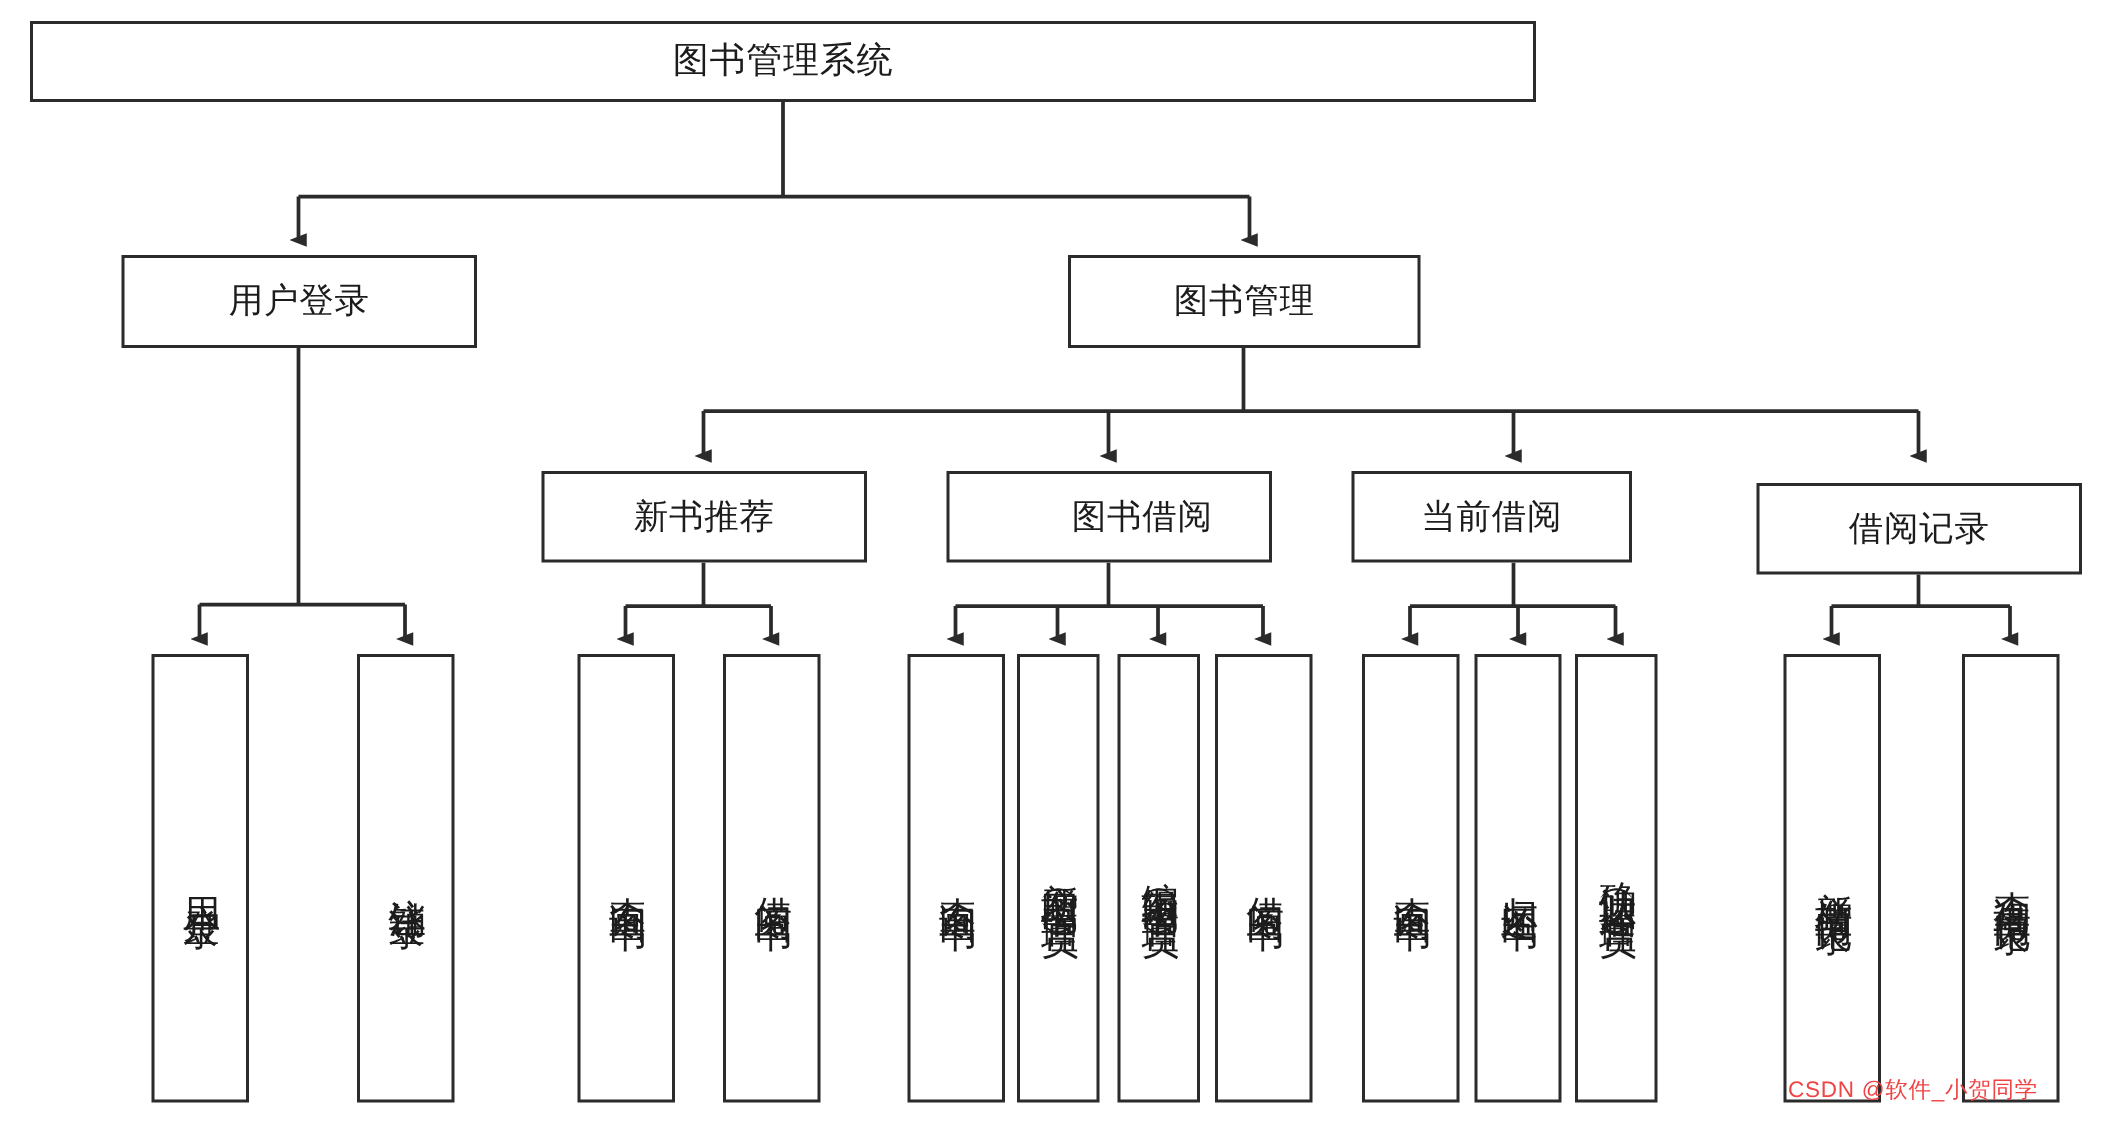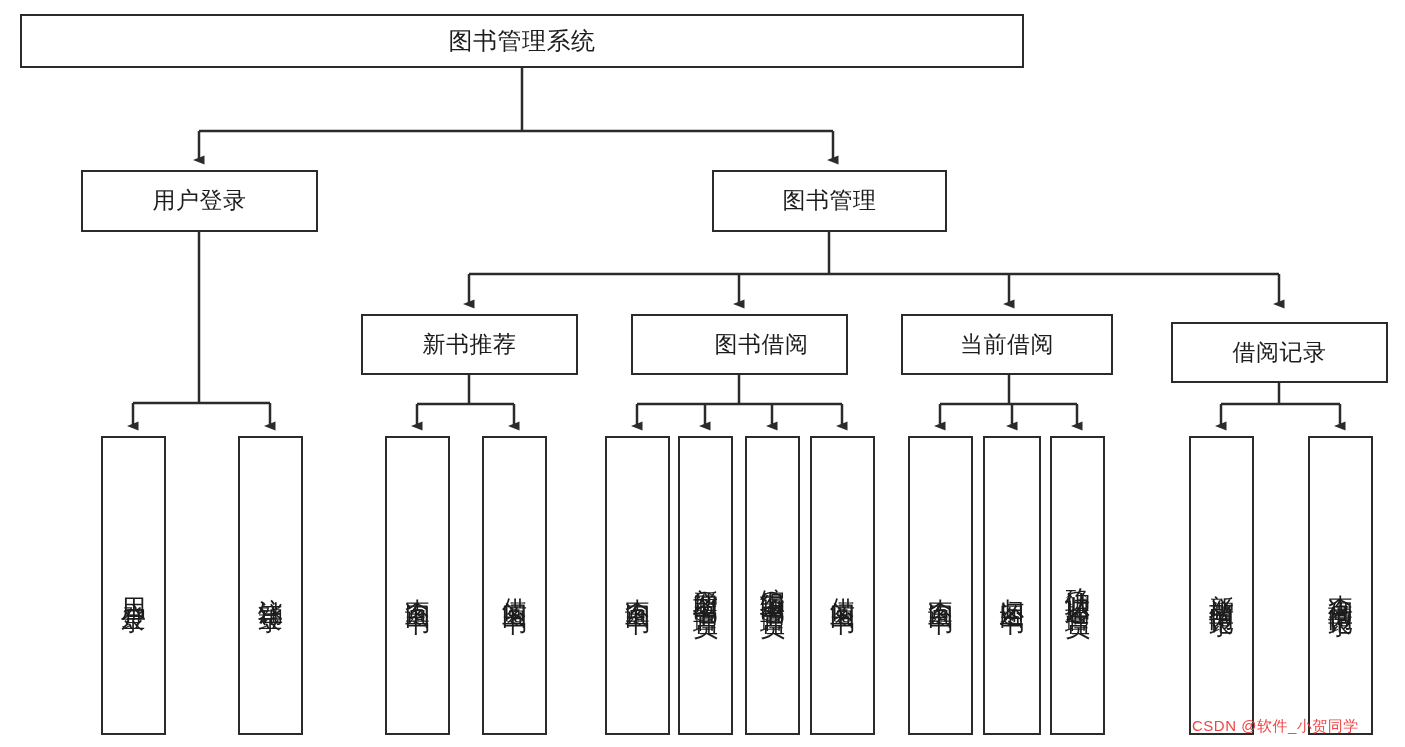--- a/index.html
+++ b/index.html
@@ -134,21 +134,21 @@
   <div class="node horiz" style="left: 712px; top: 170px; width: 235px; height: 62px; align-items: center;">
     <span class="label">图书管理</span>
   </div>
 
   <div class="node horiz" style="left: 361px; top: 314px; width: 217px; height: 61px;">
     <span class="label">新书推荐</span>
   </div>
   <div class="node horiz" style="left: 631px; top: 314px; width: 217px; height: 61px; padding-left: 44px;">
     <span class="label">图书借阅</span>
   </div>
-  <div class="node horiz" style="left: 901px; top: 314px; width: 212px; height: 61px;">
+  <div class="node horiz" style="left: 901px; top: 314px; width: 187px; height: 61px;">
     <span class="label">当前借阅</span>
   </div>
   <div class="node horiz" style="left: 1171px; top: 322px; width: 217px; height: 61px;">
     <span class="label">借阅记录</span>
   </div>
 
   <div class="node vert" style="left: 101px; top: 436px; width: 65px; height: 299px;">
     <span class="label">用户登录</span>
   </div>
   <div class="node vert" style="left: 238px; top: 436px; width: 65px; height: 299px;">

